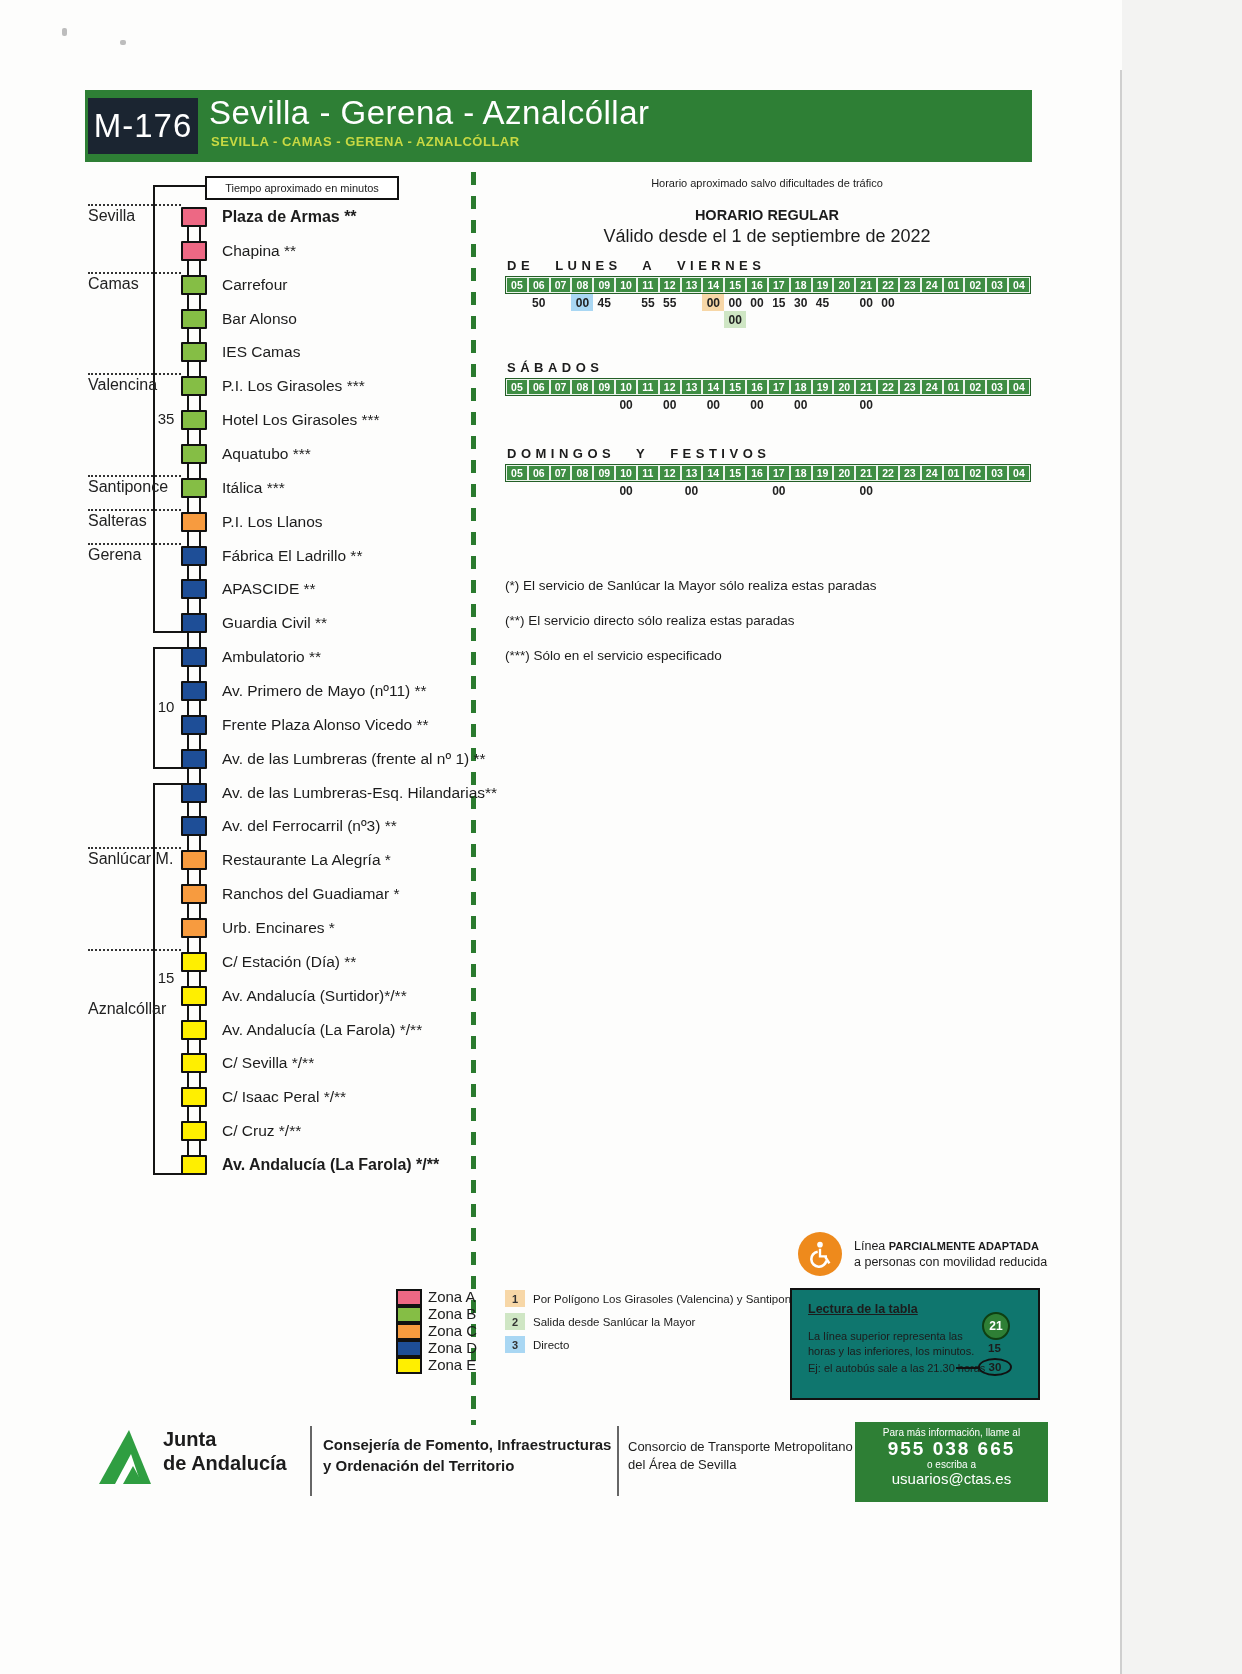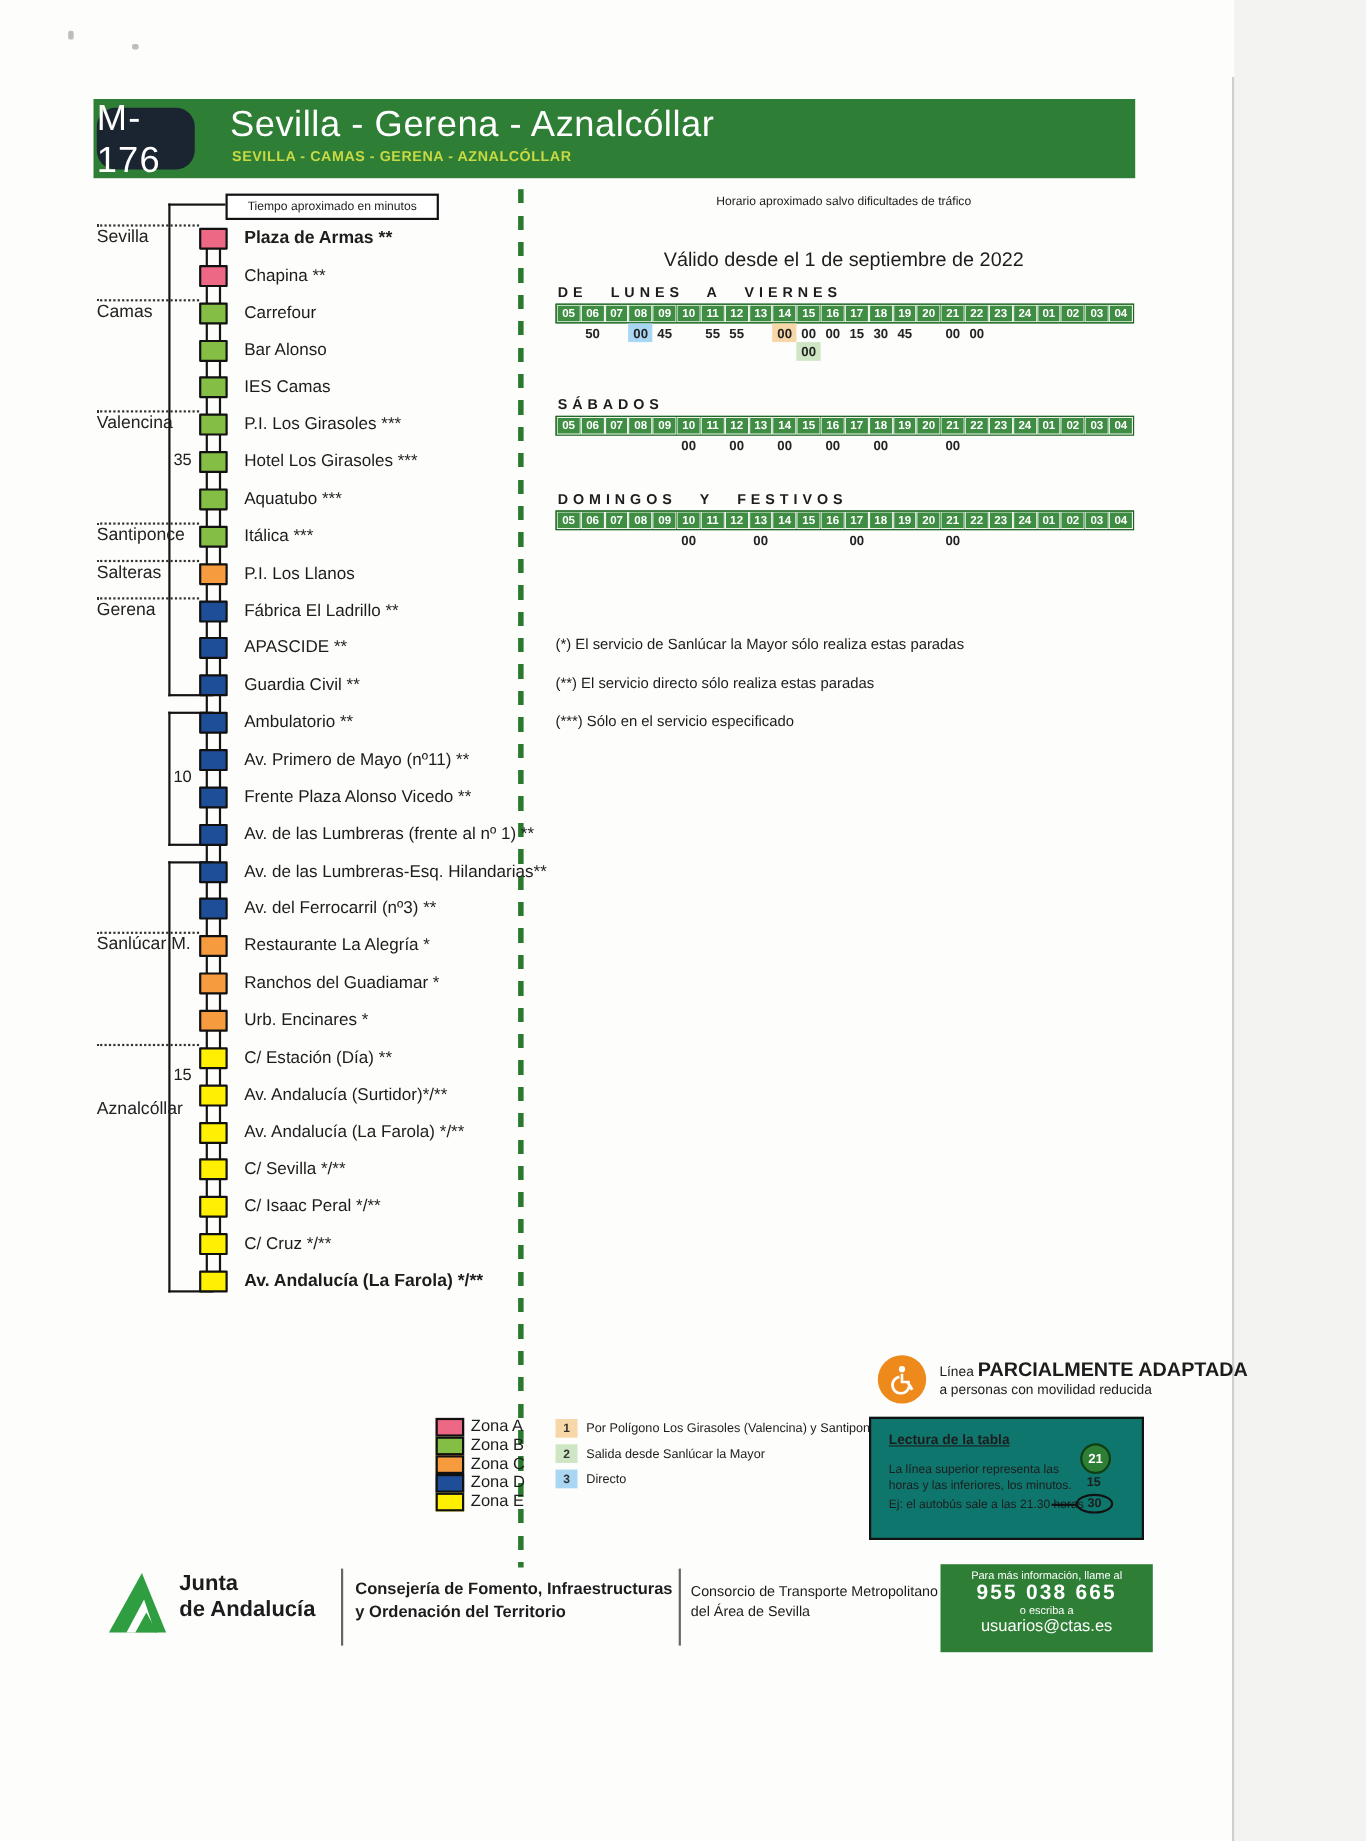--- a/index.html
+++ b/index.html
@@ -8,22 +8,22 @@
     background:#fdfdfc;overflow:hidden;
     font-family:"Liberation Sans",sans-serif;color:#1c1c1c;
   }
   .abs{position:absolute;}
   
   .scan-line-right{position:absolute;left:1120px;top:70px;width:2px;height:1604px;background:#cfcfcf;}
   .scan-band-right{position:absolute;left:1122px;top:0;width:120px;height:1674px;background:#f3f3f2;}
   .scan-mark{position:absolute;background:#bdbdbd;border-radius:2px;}
   
   .topbar{position:absolute;left:85px;top:90px;width:947px;height:72px;background:#2e7f35;}
-  .linebox{position:absolute;left:3px;top:8px;width:89px;height:56px;background:#1b2531;
-    color:#fff;font-size:33px;display:flex;align-items:center;justify-content:center;letter-spacing:1px;border-radius:17px;}
+  .linebox{position:absolute;left:3px;top:8px;width:110px;height:56px;background:#1b2531;
+    color:#fff;font-size:33px;display:flex;align-items:center;justify-content:center;letter-spacing:1px;}
   .route-title{position:absolute;left:124px;top:4px;color:#fff;font-size:33px;letter-spacing:.5px;}
   .route-subtitle{position:absolute;left:126px;top:44px;color:#c8d943;font-size:13px;font-weight:bold;letter-spacing:.5px;}
   
   .dash-divider{position:absolute;left:471px;top:172px;width:5px;height:1253px;
     background:repeating-linear-gradient(180deg,#2a7a2e 0 13px,transparent 13px 24px);}
   
   .timebox{position:absolute;left:205px;top:176px;width:190px;height:20px;border:2px solid #111;
     background:#fff;font-size:11px;display:flex;align-items:center;justify-content:center;}
   .ladder{position:absolute;border-left:2px solid #141414;border-right:2px solid #141414;}
   .stop-sq{position:absolute;width:26px;height:20px;border:2px solid #111;box-sizing:border-box;border-radius:1px;}
@@ -56,21 +56,21 @@
   .zone-lb{font-size:15px;margin-left:6px;line-height:17px;}
   .note-col{position:absolute;left:505px;top:1290px;}
   .note-row{display:flex;align-items:center;margin-bottom:6px;}
   .note-num{width:20px;height:17px;font-size:11px;font-weight:bold;color:#333;
     display:flex;align-items:center;justify-content:center;}
   .note-tx{font-size:11.5px;margin-left:8px;white-space:nowrap;}
   
   .access{position:absolute;left:798px;top:1232px;display:flex;align-items:center;}
   .access-ic{width:44px;height:44px;border-radius:50%;background:#ee8a1c;display:flex;align-items:center;justify-content:center;}
   .access-tx{margin-left:12px;font-size:12.5px;line-height:16px;}
-  .access-tx b{font-size:18px;}
+  .access-tx b{font-size:11px;}
   
   .readbox{position:absolute;left:790px;top:1288px;width:246px;height:108px;border:2px solid #111;background:#0f766e;}
   .rb-title{position:absolute;left:16px;top:12px;font-size:12.5px;font-weight:bold;text-decoration:underline;}
   .rb-l{position:absolute;left:16px;font-size:11px;white-space:nowrap;}
   .rb-hour{position:absolute;left:190px;top:22px;width:24px;height:24px;border-radius:50%;background:#2e7f35;
     border:2px solid #0e3f12;color:#fff;font-size:12px;font-weight:bold;display:flex;align-items:center;justify-content:center;}
   .rb-m1{position:absolute;left:196px;top:52px;font-size:11.5px;font-weight:600;}
   .rb-m2{position:absolute;left:186px;top:68px;width:34px;height:18px;border:2px solid #111;border-radius:50%;
     font-size:11.5px;font-weight:600;display:flex;align-items:center;justify-content:center;box-sizing:border-box;}
   .rb-tick{position:absolute;left:164px;top:77px;width:22px;height:1.5px;background:#111;}
@@ -196,20 +196,21 @@
       <div class="stop-lb" style="top: 1052px;">C/ Sevilla */**</div>
       <div class="stop-sq" style="left: 181px; top: 1087px; background: rgb(255, 239, 0);"></div>
       <div class="stop-lb" style="top: 1086px;">C/ Isaac Peral */**</div>
       <div class="stop-sq" style="left: 181px; top: 1121px; background: rgb(255, 239, 0);"></div>
       <div class="stop-lb" style="top: 1120px;">C/ Cruz */**</div>
       <div class="stop-sq" style="left: 181px; top: 1155px; background: rgb(255, 239, 0);"></div>
       <div class="stop-lb" style="top: 1154px; font-weight: bold; font-size: 16px;">Av. Andalucía (La Farola) */**</div>
     </section>
 
   <div class="sched-note">Horario aproximado salvo dificultades de tráfico</div>
+  <div class="sched-title">HORARIO REGULAR</div>
   <div class="sched-valid">Válido desde el 1 de septiembre de 2022</div>
 
   <div class="timetable" style="top:258px;">
     <div class="tt-title">DE LUNES A VIERNES</div>
     <div class="tt-grid">
         <div class="hours">
           <div class="hour-cell">05</div>
           <div class="hour-cell">06</div>
           <div class="hour-cell">07</div>
           <div class="hour-cell">08</div>

